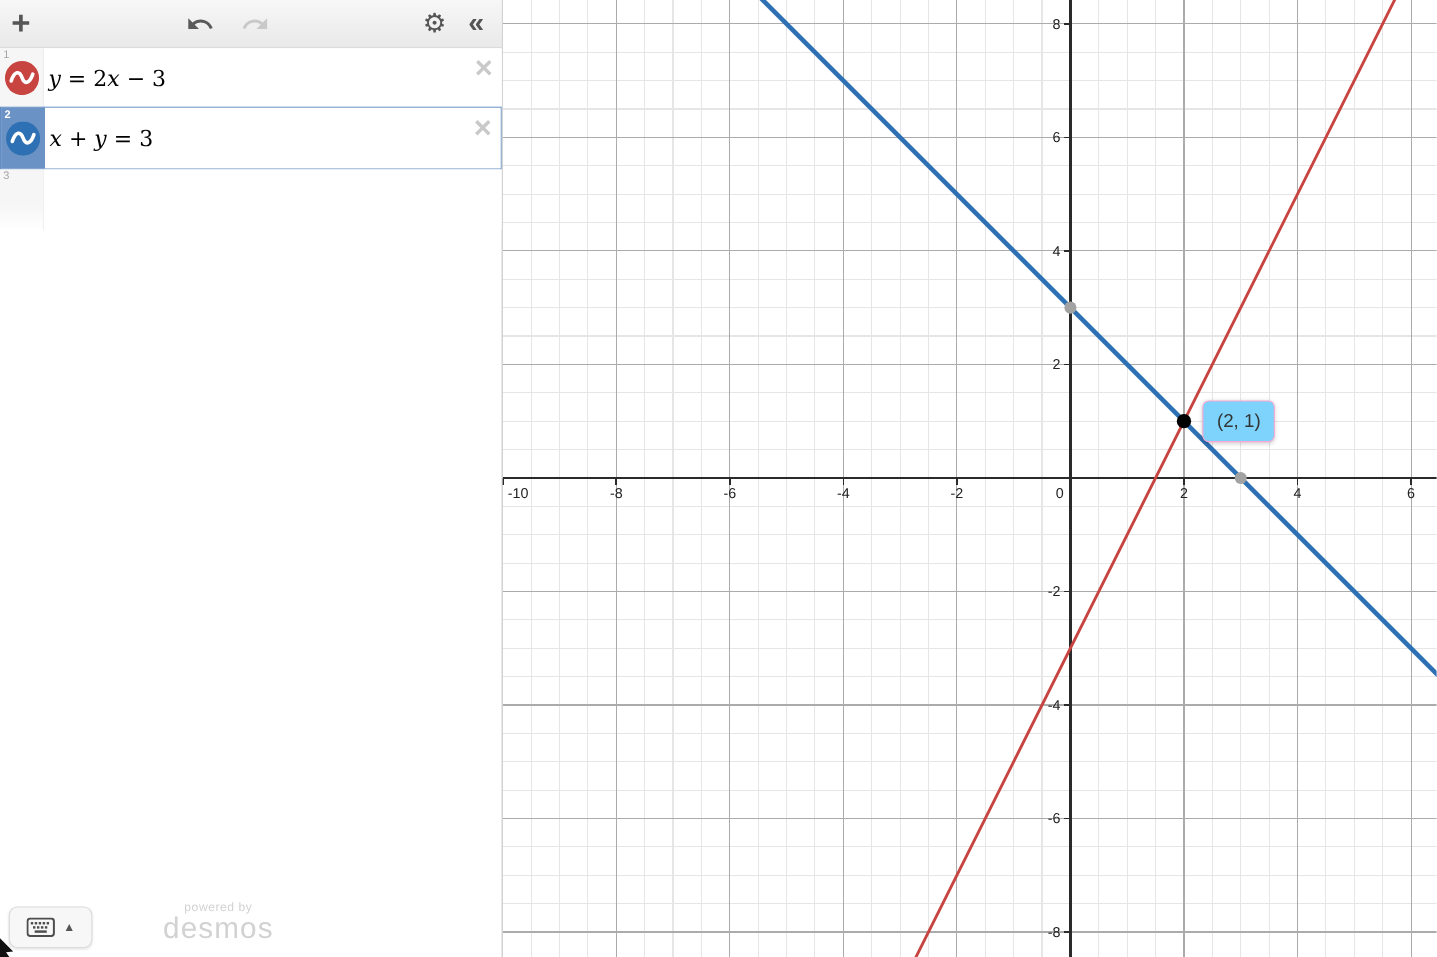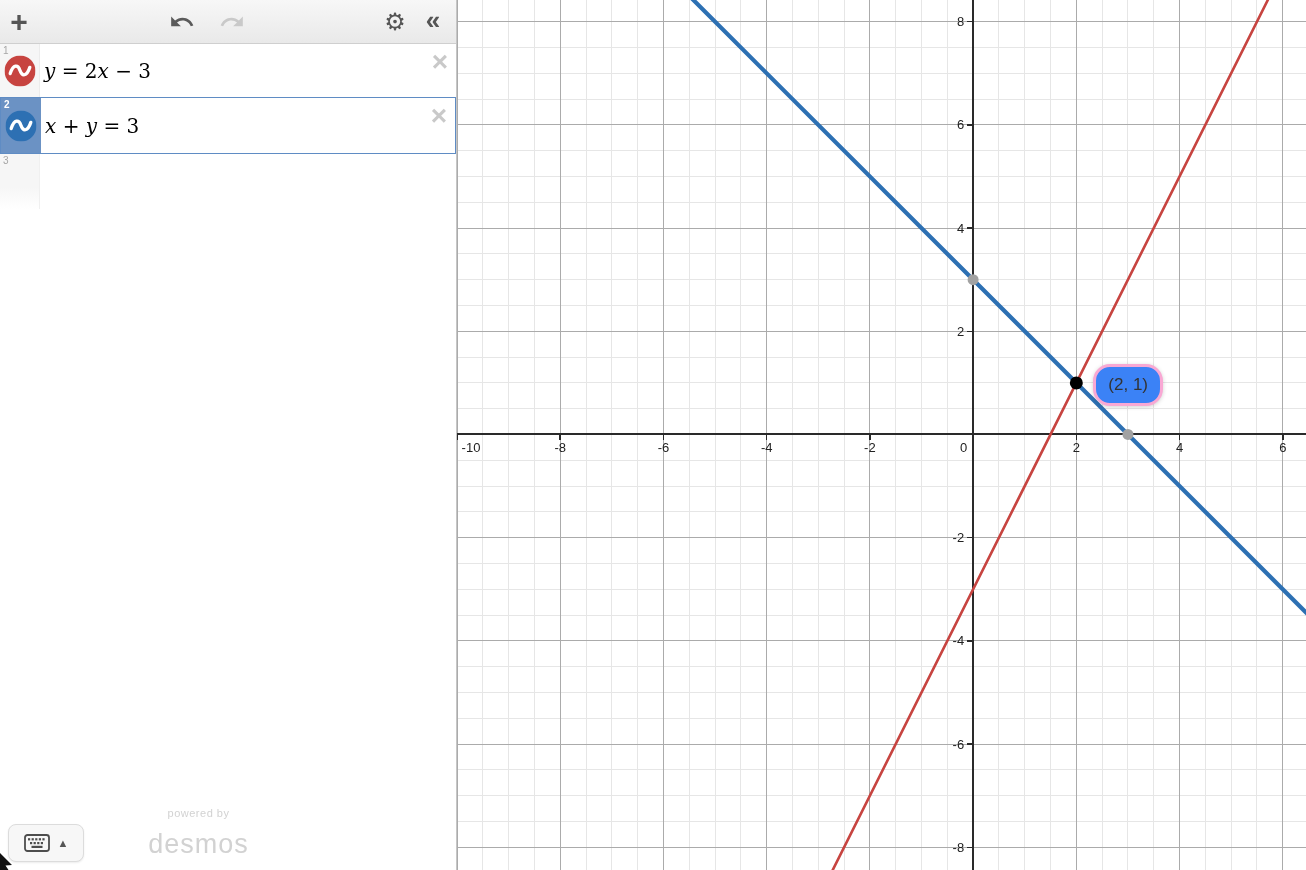--- a/index.html
+++ b/index.html
@@ -33,26 +33,26 @@
   .math{margin-left:4px;font-family:"DejaVu Serif",serif;font-size:20px;color:#000;}
   .math i{font-style:italic;}
   .close-x{position:absolute;right:8px;top:4px;font-size:28px;font-weight:bold;color:#c9c9c9;line-height:1;cursor:pointer;}
 
   #kb-btn{position:absolute;left:8px;bottom:8px;width:74px;height:36px;background:#f7f7f7;
           border:1px solid #dcdcdc;border-radius:8px;display:flex;align-items:center;justify-content:center;
           gap:8px;box-shadow:0 1px 2px rgba(0,0,0,.08);cursor:pointer;}
   #kb-caret{font-size:11px;color:#555;}
   #watermark{position:absolute;left:0;bottom:12px;width:397px;text-align:center;color:#d2d2d2;}
   #watermark .powered{font-size:11px;letter-spacing:.5px;}
-  #watermark .brand{font-size:27px;letter-spacing:1px;line-height:1;margin-top:12px;}
+  #watermark .brand{font-size:27px;letter-spacing:1px;line-height:1;}
 
   
   #graph{position:absolute;left:457px;top:0;width:849px;height:870px;background:#fff;cursor:default;}
   #plot{position:absolute;left:0;top:0;}
-  #tooltip{position:absolute;background:#3b82f6;border:3px solid #f9a8d4;border-radius:17px;
+  #tooltip{position:absolute;background:#7dd3fc;border:1px solid #f9a8d4;border-radius:6px;
            box-shadow:0 1px 4px rgba(0,0,0,.18);padding:8px 12px;font-size:17px;color:#333;white-space:nowrap;}
   #cursor{position:absolute;left:0;bottom:0;}
 </style>
 </head>
 <body>
 
 <div id="app">
 
   <div id="sidebar">
 

